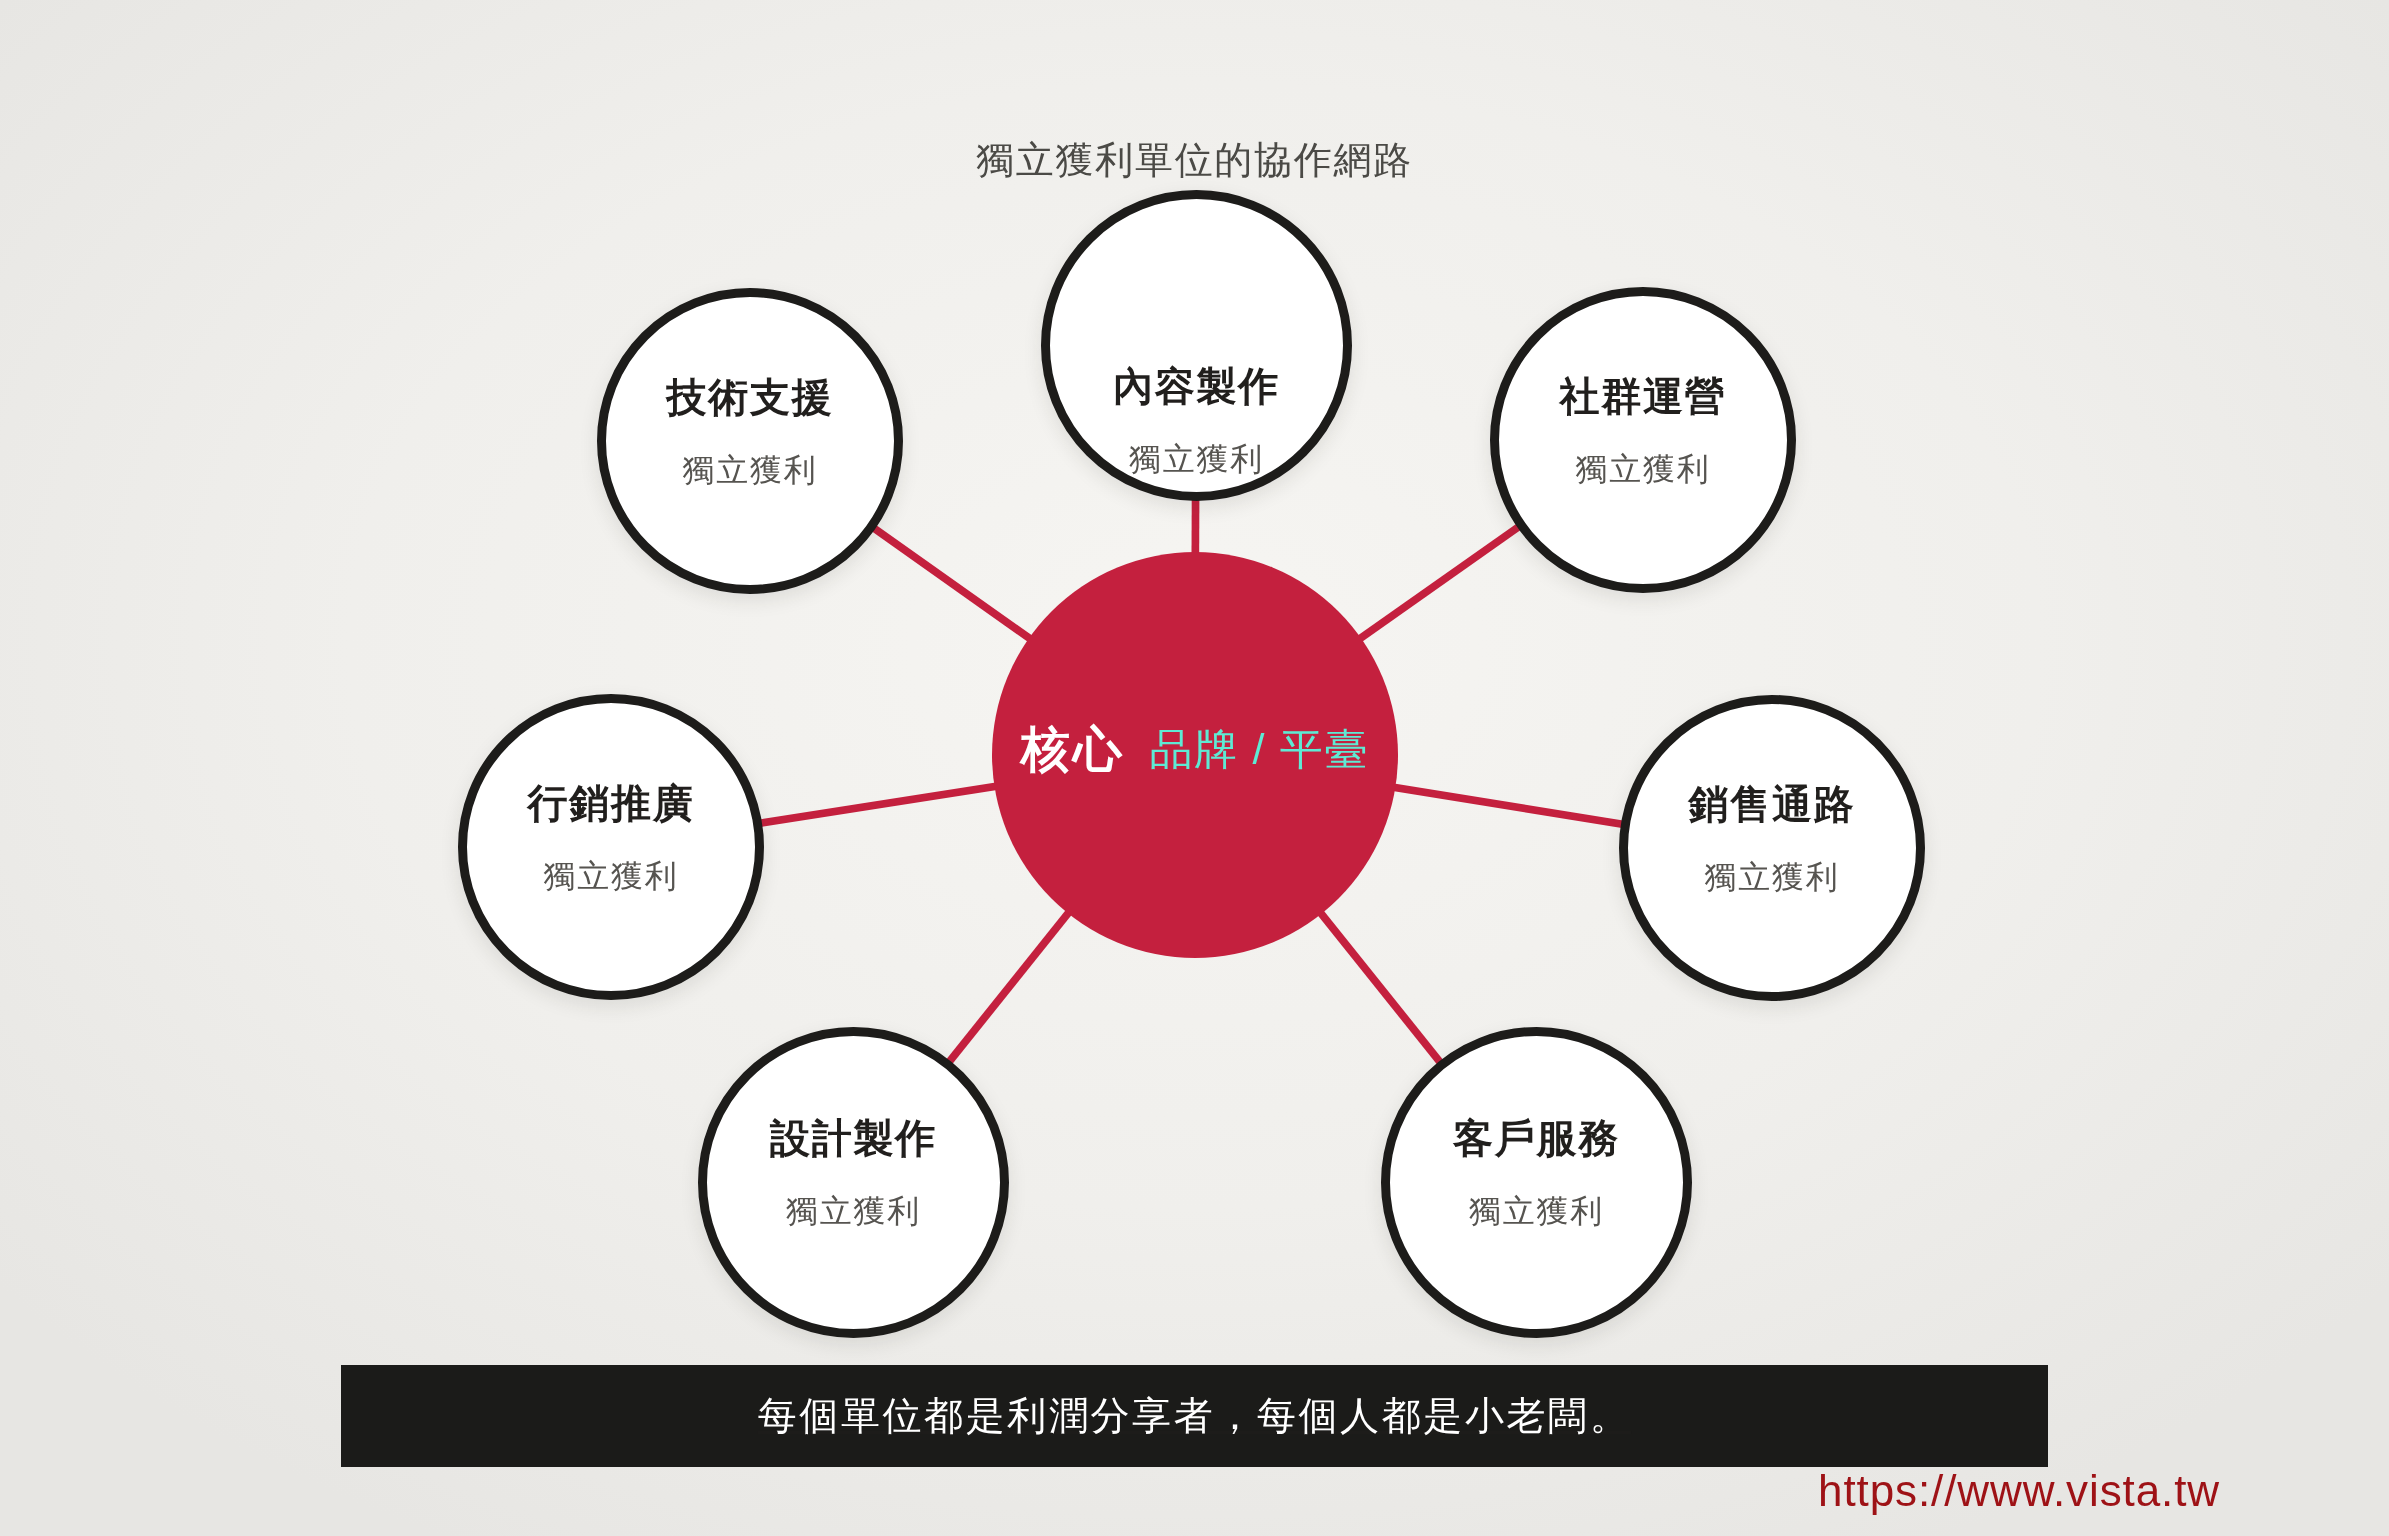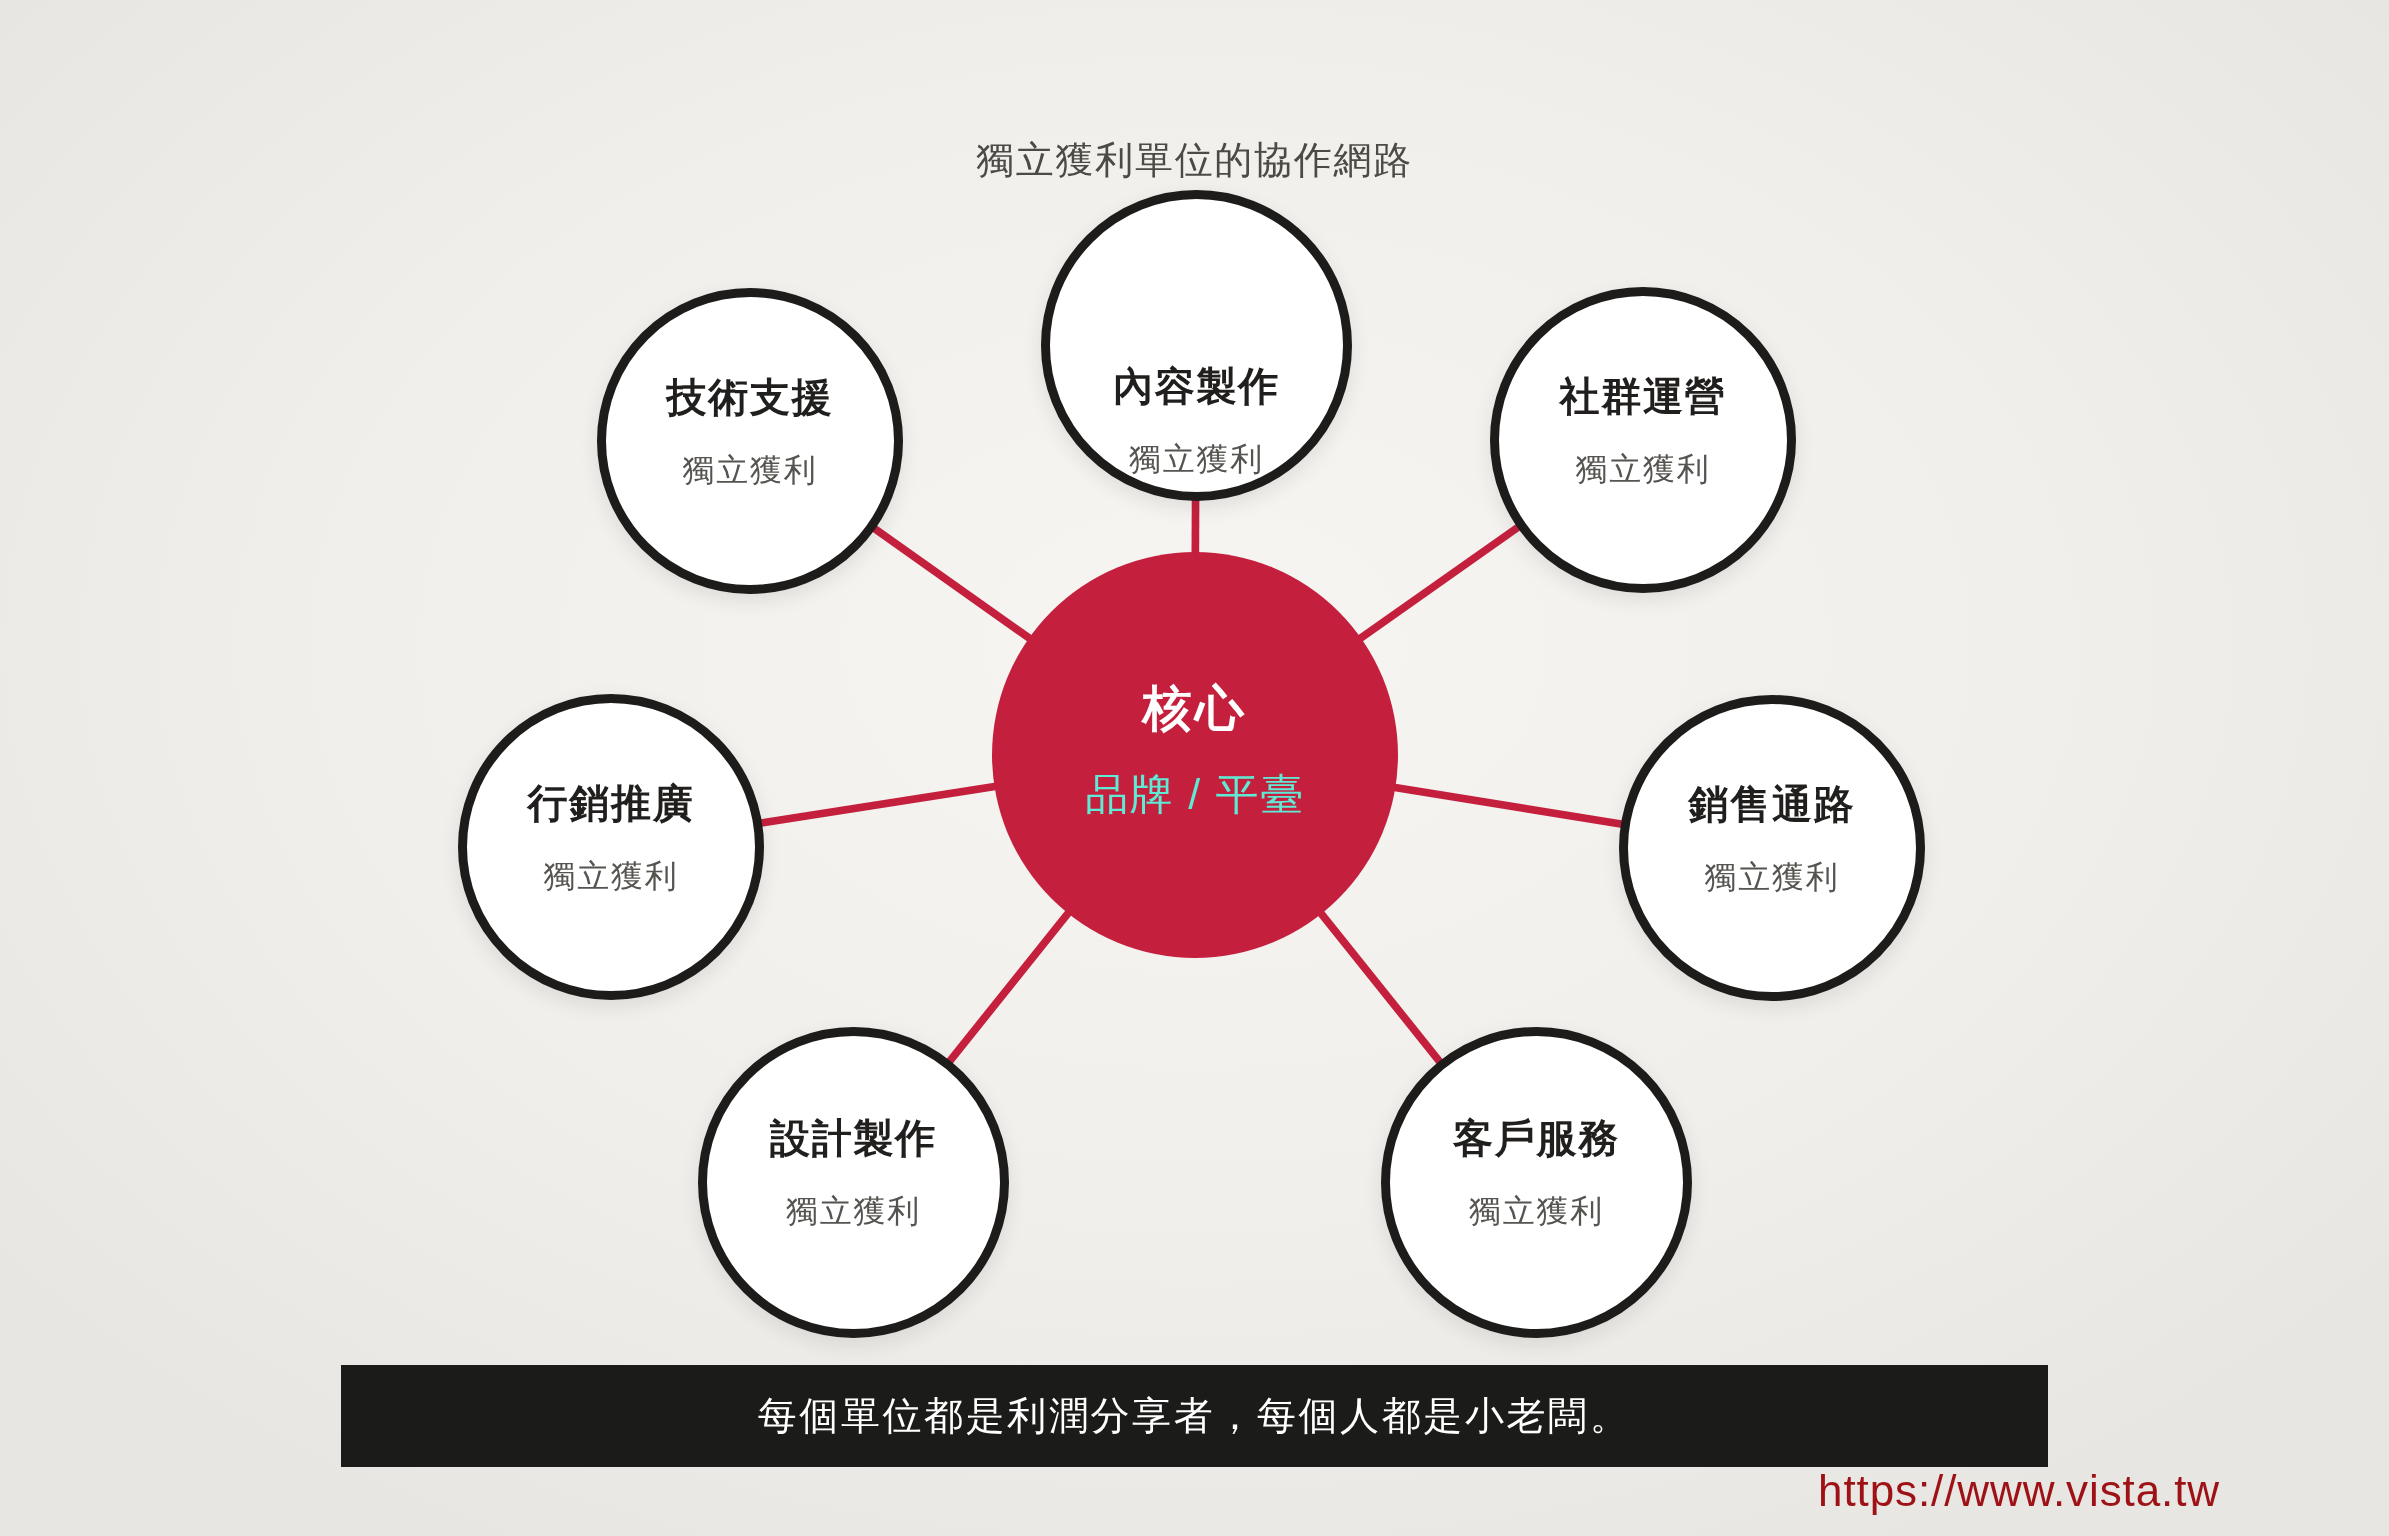--- a/index.html
+++ b/index.html
@@ -25,21 +25,21 @@
     gap:25.6px;box-shadow:0 6.8px 19px rgba(40,38,34,0.10);
     transform:translateY(0);
   }
   .node-inner{display:flex;flex-direction:column;align-items:center;gap:24px;transform:translateY(-10.2px);}
   .node-title{font-size:40px;font-weight:700;color:#211f1d;letter-spacing:1.7px;}
   .node-sub{font-size:32px;font-weight:400;color:#565450;letter-spacing:1.7px;}
   .hub{
     position:absolute;left:992px;top:552px;width:406px;height:406px;border-radius:50%;
     background:#c4203e;display:flex;align-items:center;justify-content:center;
   }
-  .hub-inner{display:flex;flex-direction:column;align-items:center;gap:24px;transform:translateY(-5.1px);}
+  .hub-inner{display:flex;align-items:center;gap:24px;transform:translateY(-5.1px);}
   .hub-title{font-size:49px;font-weight:700;color:#ffffff;letter-spacing:3.4px;}
   .hub-sub{font-size:43px;font-weight:500;color:#5eead4;letter-spacing:1.7px;}
   
   .n-content   {left:1041px;top:190px; width:311px;height:311px;justify-content:flex-end;}
   .n-tech      {left:597px; top:288px; width:306px;height:306px;}
   .n-community {left:1490px;top:287px; width:306px;height:306px;}
   .n-marketing {left:458px; top:694px; width:306px;height:306px;}
   .n-sales     {left:1619px;top:695px; width:306px;height:306px;}
   .n-design    {left:698px; top:1027px;width:311px;height:311px;}
   .n-service   {left:1381px;top:1027px;width:311px;height:311px;}

